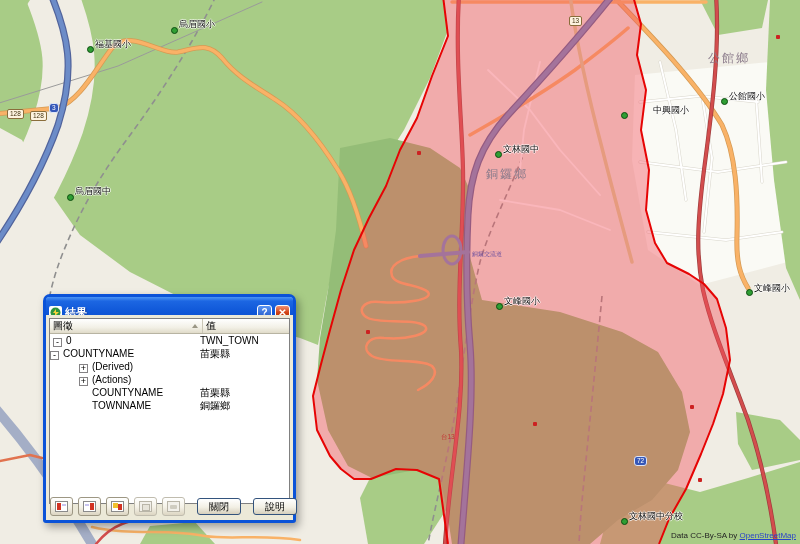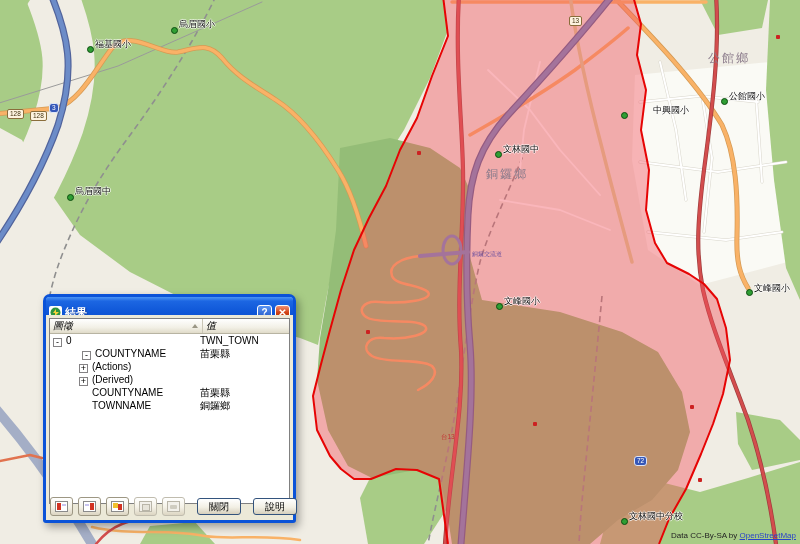--- a/index.html
+++ b/index.html
@@ -42,21 +42,21 @@
   .cap-btn{width:15px;height:14px;border-radius:3px;border:1px solid #fff;
     display:flex;align-items:center;justify-content:center;
     font-size:10px;font-weight:bold;color:#fff;box-sizing:border-box;cursor:default;text-shadow:none;}
   .cap-help{background:linear-gradient(#5a94f2,#2057c8);}
   .cap-close{background:linear-gradient(#ef9072,#d24215 55%,#b03000);}
 
   .client{position:absolute;left:0;right:0;top:18px;bottom:0;background:#ece9d8;}
   .rtable{position:absolute;left:3px;top:3px;right:3px;height:184px;
     border:1px solid #808080;background:#fff;font-size:10px;overflow:hidden;}
   .thead{display:flex;height:14px;line-height:14px;
-    background:linear-gradient(#ffffff,#f2f0e6 60%,#e0dbc9);border-bottom:1px solid #b8b4a2;font-style:italic;}
+    background:linear-gradient(#ffffff,#f2f0e6 60%,#e0dbc9);border-bottom:1px solid #b8b4a2;}
   .thead .c1{width:146px;border-right:1px solid #cac6b6;padding:0 3px;position:relative;}
   .thead .c2{flex:1;padding:0 3px;}
   .sort-ind{position:absolute;right:4px;top:5px;width:0;height:0;
     border-left:3px solid transparent;border-right:3px solid transparent;border-bottom:4px solid #9a9685;}
   .trow{position:relative;height:13px;line-height:13px;white-space:nowrap;}
   .trow .exp{display:inline-block;width:9px;height:9px;box-sizing:border-box;border:1px solid #848284;
     background:#fff;font-size:9px;line-height:7px;text-align:center;margin-right:4px;vertical-align:-1px;}
   .trow .val{position:absolute;left:150px;top:0;}
 
   .btnrow{position:absolute;left:4px;right:4px;bottom:4px;height:19px;display:flex;gap:12px;align-items:center;}
@@ -236,23 +236,23 @@
           <div class="c1">
             <span>圖徵</span>
             <span class="sort-ind"></span>
           </div>
           <div class="c2">
             <span>值</span>
           </div>
         </div>
         <div id="rows">
             <div class="trow" style="padding-left: 3px;"><span class="exp">-</span><span>0</span><span class="val">TWN_TOWN</span></div>
-            <div class="trow" style="padding-left: 32px;"><span class="exp">-</span><span>COUNTYNAME</span><span class="val">苗栗縣</span></div>
+            <div class="trow" style="padding-left: 0;"><span class="exp">-</span><span>COUNTYNAME</span><span class="val">苗栗縣</span></div>
+            <div class="trow" style="padding-left: 29px;"><span class="exp">+</span><span>(Derived)</span><span class="val"></span></div>
             <div class="trow" style="padding-left: 29px;"><span class="exp">+</span><span>(Actions)</span><span class="val"></span></div>
-            <div class="trow" style="padding-left: 29px;"><span class="exp">+</span><span>(Derived)</span><span class="val"></span></div>
             <div class="trow" style="padding-left: 42px;"><span>COUNTYNAME</span><span class="val">苗栗縣</span></div>
             <div class="trow" style="padding-left: 42px;"><span>TOWNNAME</span><span class="val">銅鑼鄉</span></div>
           </div>
       </div>
       <div class="btnrow">
         <span id="toolbar" style="display:flex;gap:5px;">
             <button class="tool-btn">
               <span class="ico i-expand"></span>
             </button>
             <button class="tool-btn">

